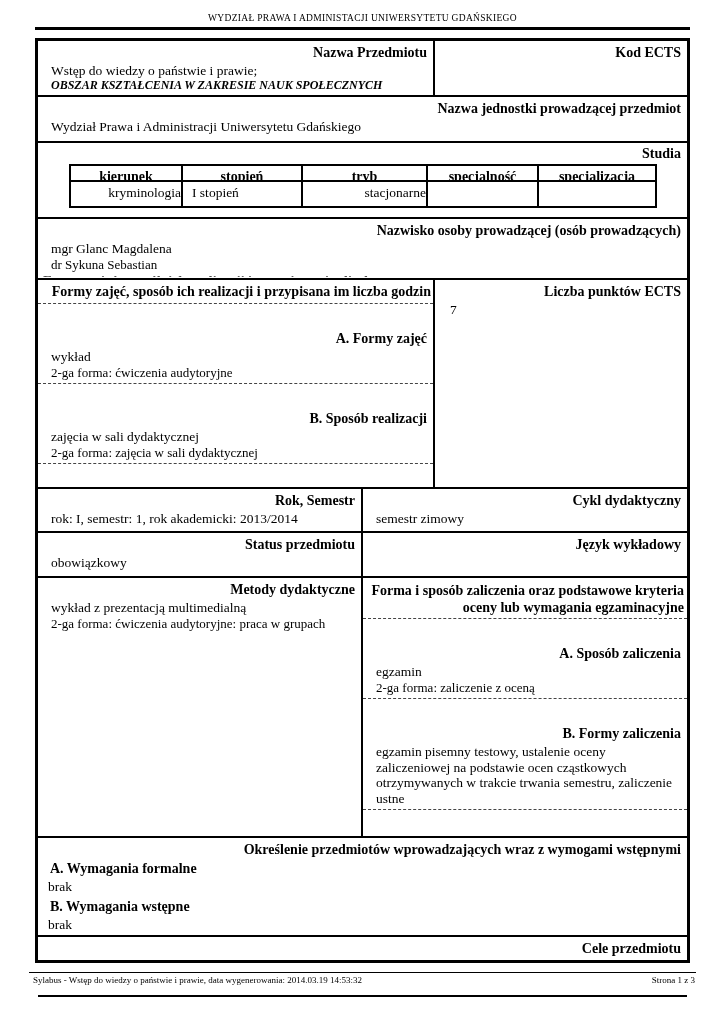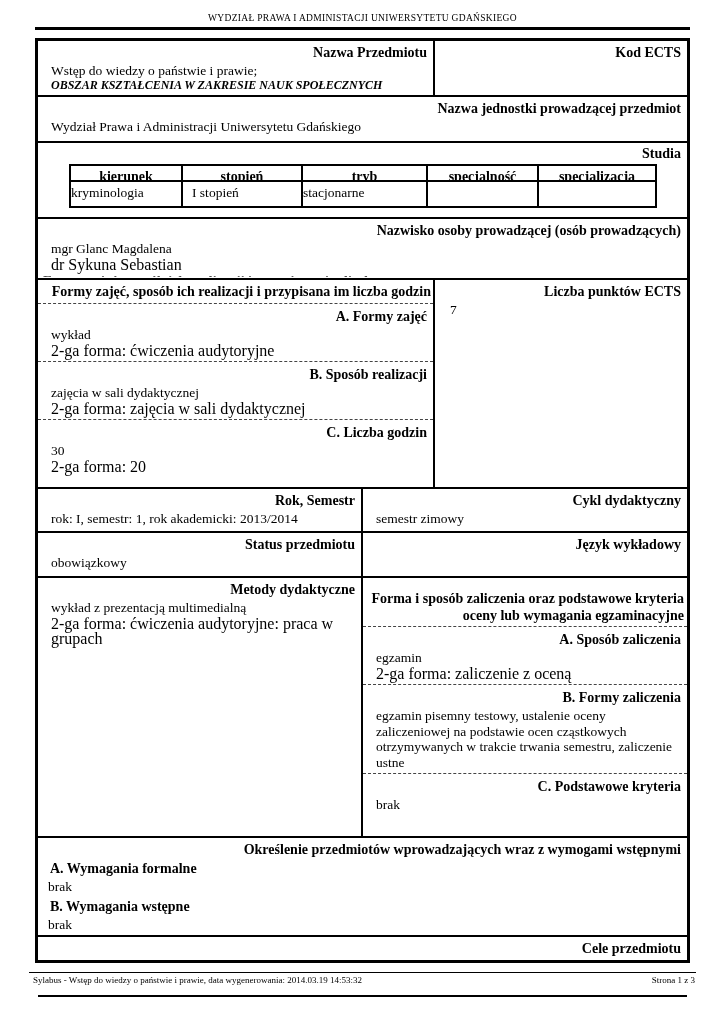--- a/index.html
+++ b/index.html
@@ -31,38 +31,38 @@
   .split { display: flex; }
   .cell { overflow: hidden; }
   .cell.divider { border-right: 2px solid #000; }
   .wL1 { width: 397px; flex: none; }   
   .wR1 { flex: 1; }
   .wL2 { width: 325px; flex: none; }   
   .wR2 { flex: 1; }
 
   .h  { font-weight: bold; font-size: 14px; line-height: 17px; padding: 3px 6px 0 6px; text-align: right; }
   .v  { font-size: 13.5px; line-height: 15.5px; padding: 2px 6px 0 13px; }
-  .v2 { font-size: 16px; line-height: 15.5px; padding: 0 6px 0 13px; }
+  .v2 { font-size: 13px; line-height: 15.5px; padding: 0 6px 0 13px; }
   .obszar { font-size: 12px; font-weight: bold; font-style: italic; line-height: 10px; padding: 1px 6px 0 13px; }
 
   .dashed { border-top: 1px dashed #444; margin: 0; }
 
-  .sec { padding: 3px 0 3px 0; }
+  .sec { padding: 3px 0 3px 0; margin-top: 22px; }
   .sec .h { padding-top: 1px; }
 
   
   .studia-table { margin: 2px 0 0 31px; width: 588px; border: 2px solid #000; }
   .st-row { display: flex; }
   .st-row.head { height: 16px; border-bottom: 2px solid #000; }
   .st-row.val  { height: 24px; }
   .st-cell { border-right: 2px solid #000; overflow: hidden; font-size: 13.5px; }
   .st-cell:last-child { border-right: none; }
   .st-row.head .st-cell { font-weight: bold; font-size: 14px; text-align: center; padding-top: 3px; }
   .c1 { width: 112px; } .c2 { width: 120px; } .c3 { width: 125px; } .c4 { width: 111px; } .c5 { flex: 1; }
-  .st-center { text-align: left; padding-top: 3px; }
+  .st-center { text-align: right; padding-top: 3px; }
   .st-left { text-align: left; padding: 3px 0 0 9px; }
 
   
   .clip-artifact {
     position: absolute; top: 231px; left: 5px; width: 388px; height: 5px;
     overflow: hidden; opacity: 0.7; pointer-events: none;
   }
   .clip-artifact span { font-weight: bold; font-size: 14px; line-height: 17px; white-space: nowrap; }
 
   
@@ -176,21 +176,21 @@
       </div>
     </div>
 
     <div class="row split" style="height:260px">
       <div class="cell divider wL2">
         <div class="h">Metody dydaktyczne</div>
         <div class="v">wykład z prezentacją multimedialną</div>
         <div class="v2" style="padding-right:0">2-ga forma: ćwiczenia audytoryjne: praca w grupach</div>
       </div>
       <div class="cell wR2">
-        <div class="h" style="padding-top:12px;padding-right:3px">Forma i sposób zaliczenia oraz podstawowe kryteria oceny lub wymagania egzaminacyjne</div>
+        <div class="h" style="padding-top:4px;padding-right:3px">Forma i sposób zaliczenia oraz podstawowe kryteria oceny lub wymagania egzaminacyjne</div>
         <div style="height:2px"></div>
         <div class="dashed"></div>
         <div class="sec">
           <div class="h">A. Sposób zaliczenia</div>
           <div class="v">egzamin</div>
           <div class="v2">2-ga forma: zaliczenie z oceną</div>
         </div>
         <div class="dashed"></div>
         <div class="sec">
           <div class="h">B. Formy zaliczenia</div>

